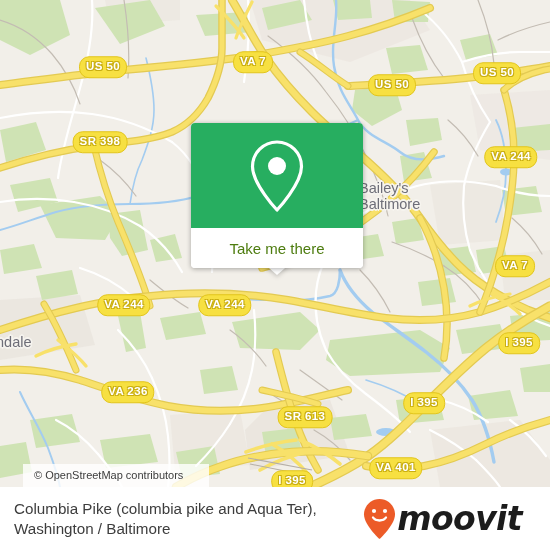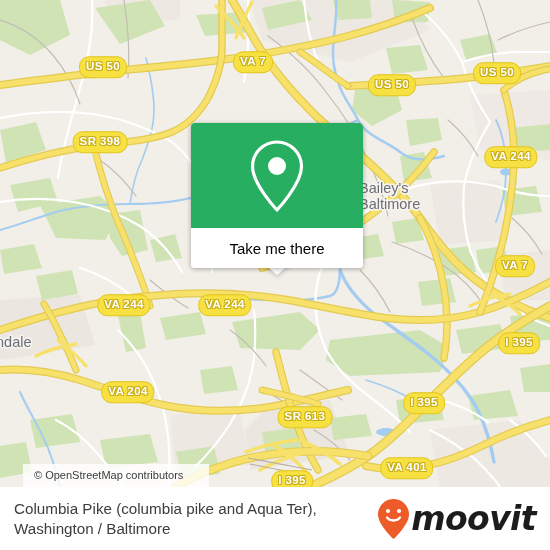--- a/index.html
+++ b/index.html
@@ -91,21 +91,21 @@
     display: flex;
     align-items: center;
     justify-content: center;
   }
   #popup-button {
     height: 40px;
     background: #ffffff;
     display: flex;
     align-items: center;
     justify-content: center;
-    color: #000000;
+    color: #4d7c0f;
     font-size: 15px;
     cursor: pointer;
   }
   #popup-tail {
     position: absolute;
     left: 262px;
     top: 262px;
     width: 0; height: 0;
     border-left: 15px solid transparent;
     border-right: 15px solid transparent;
@@ -134,21 +134,21 @@
   #footer {
     position: absolute;
     left: 0;
     top: 487px;
     width: 550px;
     height: 63px;
     background: #ffffff;
     display: flex;
     align-items: center;
     justify-content: space-between;
-    padding: 0 14px 0 14px;
+    padding: 0 28px 0 14px;
     box-sizing: border-box;
   }
   #footer-title {
     color: #3d3d3d;
     font-size: 15.2px;
     line-height: 20px;
     max-width: 390px;
   }
   #footer-logo {
     display: flex;
@@ -484,24 +484,24 @@
     <div class="shield" style="left:103px;  top:67px;">US 50</div>
     <div class="shield" style="left:253px;  top:62px;">VA 7</div>
     <div class="shield" style="left:392px;  top:85px;">US 50</div>
     <div class="shield" style="left:497px;  top:73px;">US 50</div>
     <div class="shield" style="left:100px;  top:142px;">SR 398</div>
     <div class="shield" style="left:511px;  top:157px;">VA 244</div>
     <div class="shield" style="left:515px;  top:266px;">VA 7</div>
     <div class="shield" style="left:124px;  top:305px;">VA 244</div>
     <div class="shield" style="left:225px;  top:305px;">VA 244</div>
     <div class="shield" style="left:519px;  top:343px;">I 395</div>
-    <div class="shield" style="left:128px;  top:392px;">VA 204</div>
+    <div class="shield" style="left:128px;  top:392px;">VA 236</div>
     <div class="shield" style="left:305px;  top:417px;text-align:right;">SR 613</div>
     <div class="shield" style="left:424px;  top:403px;">I 395</div>
-    <div class="shield" style="left:407px;  top:468px;">VA 401</div>
+    <div class="shield" style="left:396px;  top:468px;">VA 401</div>
     <div class="shield" style="left:292px;  top:481px;">I 395</div>
 
     <div class="place-label" style="left:359px; top:180px;">Bailey's
 Baltimore</div>
     <div class="place-label" style="left:-4px; top:334px;">ndale</div>
 
     <div id="popup-tail"></div>
 
     <div id="popup-card">
       <div id="popup-green">

